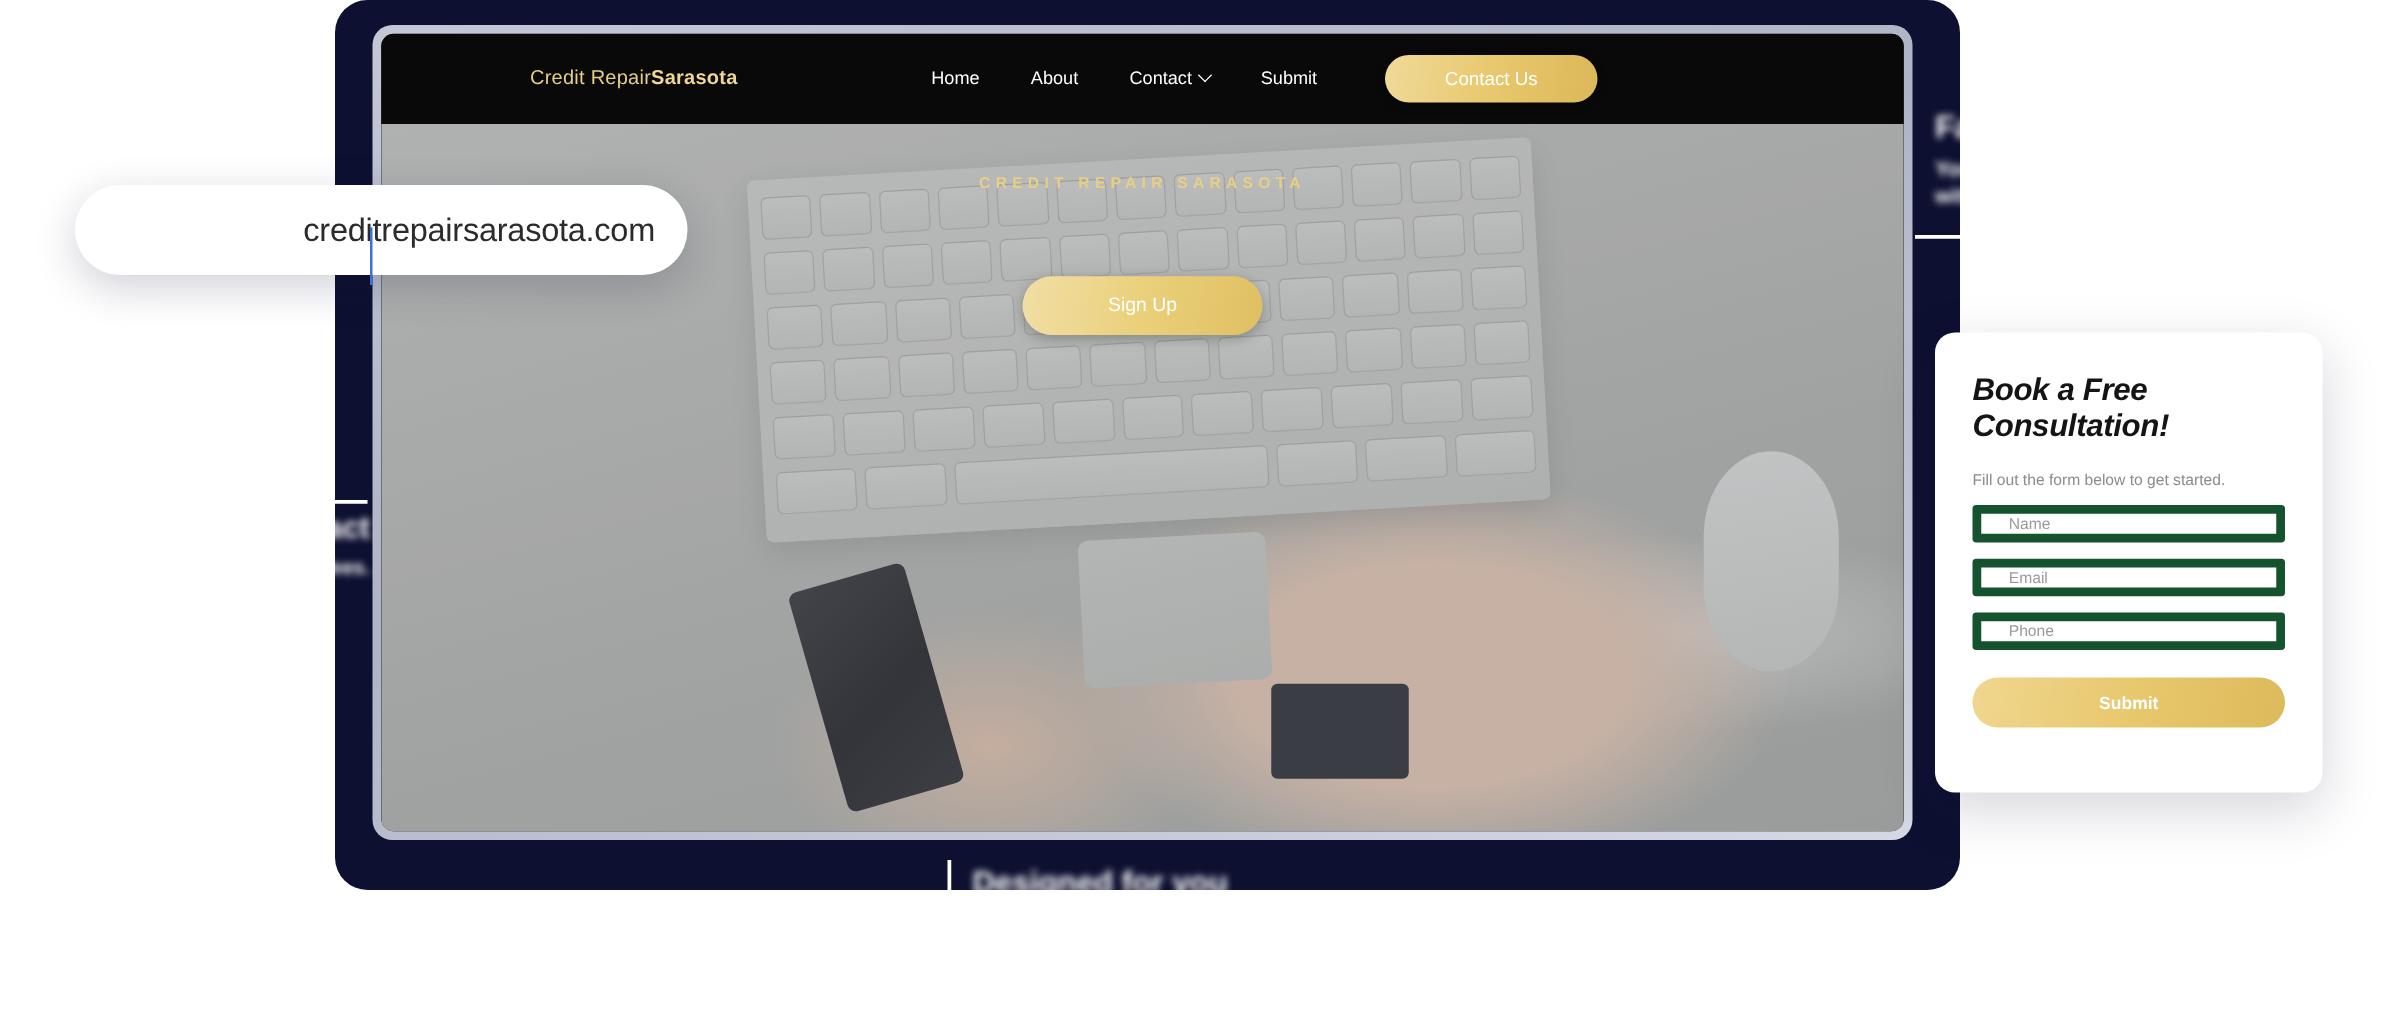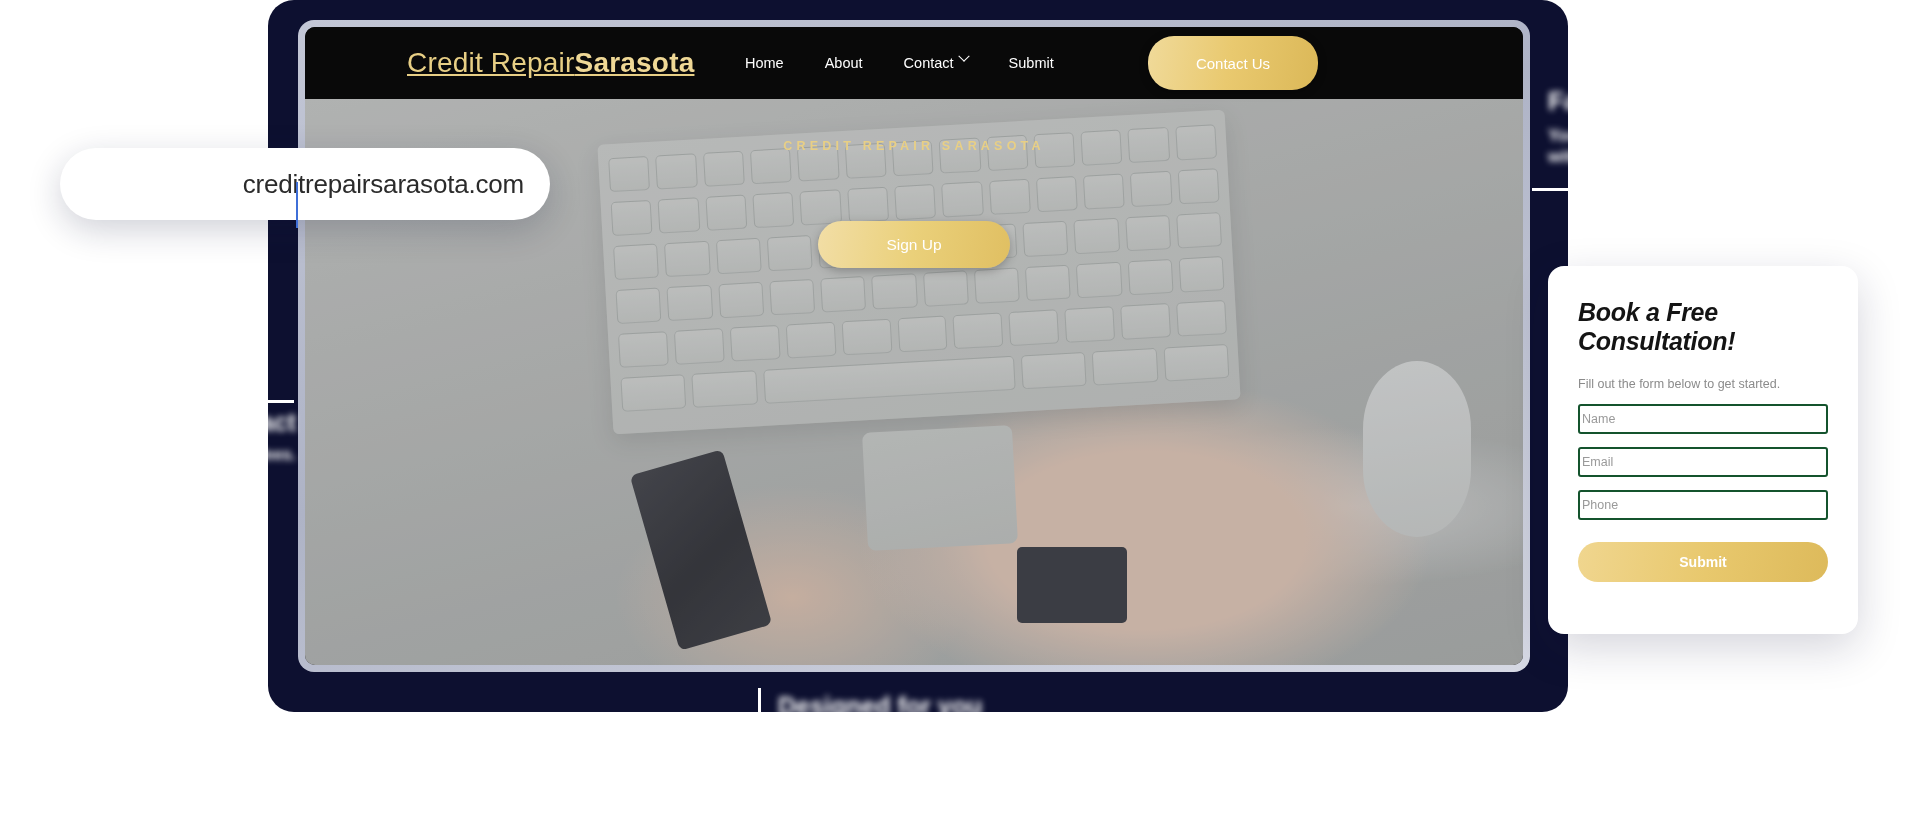--- a/index.html
+++ b/index.html
@@ -27,37 +27,37 @@
     position:relative; width:100%; height:100%;
     background:#0a0a0a; border-radius:10px; overflow:hidden;
   }
 
   
   .site-nav {
     position:absolute; left:0; top:0; width:100%; height:72px;
     background:#090909; display:flex; align-items:center; z-index:6;
   }
   .brand {
-    position:absolute; left:102px; font-size:28px; color:#e8cf85;
-    letter-spacing:.2px; white-space:nowrap;text-decoration:underline;
+    position:absolute; left:119px; font-size:16px; color:#e8cf85;
+    letter-spacing:.2px; white-space:nowrap;
   }
   .brand b { color:#efd896; font-weight:700; }
   .brand span.light { font-weight:400; }
   .nav-links {
     position:absolute; left:440px; display:flex; align-items:center; gap:41px;
   }
   .nav-links a {
     color:#ffffff; font-size:14.5px; text-decoration:none; white-space:nowrap;
-    display:flex; gap:6px;
+    display:flex; align-items:center; gap:6px;
   }
   .chev { display:inline-block; width:8px; height:8px;
           border-right:1.6px solid #fff; border-bottom:1.6px solid #fff;
           transform:rotate(45deg) translate(-2px,-2px); }
   .contact-btn {
-    position:absolute; left:843px; width:170px; height:54px; border-radius:26px;
+    position:absolute; left:803px; width:170px; height:38px; border-radius:26px;
     background:linear-gradient(100deg,#f0da9a 0%,#e9c96f 48%,#dbb858 100%);
     color:#ffffff; font-size:15px; border:none; cursor:pointer;
     display:flex; align-items:center; justify-content:center;
     box-shadow:0 2px 8px rgba(0,0,0,.35);
   }
 
   
   .hero {
     position:absolute; left:0; top:72px; width:100%; height:566px;
     overflow:hidden;
@@ -169,22 +169,22 @@
     box-shadow:0 14px 44px rgba(20,24,60,.18);
     padding:32px 30px;
   }
   .consult-title {
     font-size:25px; font-weight:700; color:#141414; line-height:1.16;
     letter-spacing:-.3px;
     font-style:italic;
   }
   .consult-sub { margin-top:21px; font-size:12.5px; color:#8b8b8b; }
   .field {
-    margin-top:13px; width:100%; height:30px; border:2px solid #14532d;
-    border-radius:3px; padding:0 2px; font-size:12.5px; color:#333;
+    margin-top:13px; width:100%; height:30px; border:7px solid #14532d;
+    border-radius:3px; padding:0 22px; font-size:12.5px; color:#333;
     font-family:"Liberation Sans", sans-serif; background:#fff;
   }
   .field::placeholder { color:#9a9a9a; }
   .submit-btn {
     margin-top:22px; width:100%; height:40px; border:none; border-radius:22px;
     background:linear-gradient(100deg,#f0d68f 0%,#e8c86d 52%,#ddba5b 100%);
     color:#ffffff; font-size:14px; font-weight:700; cursor:pointer;
   }
 </style>
 </head>

